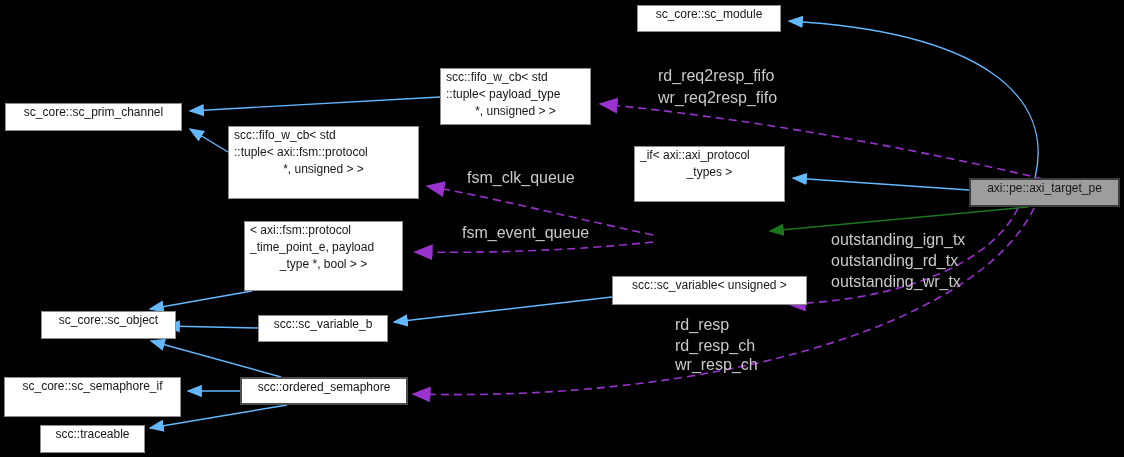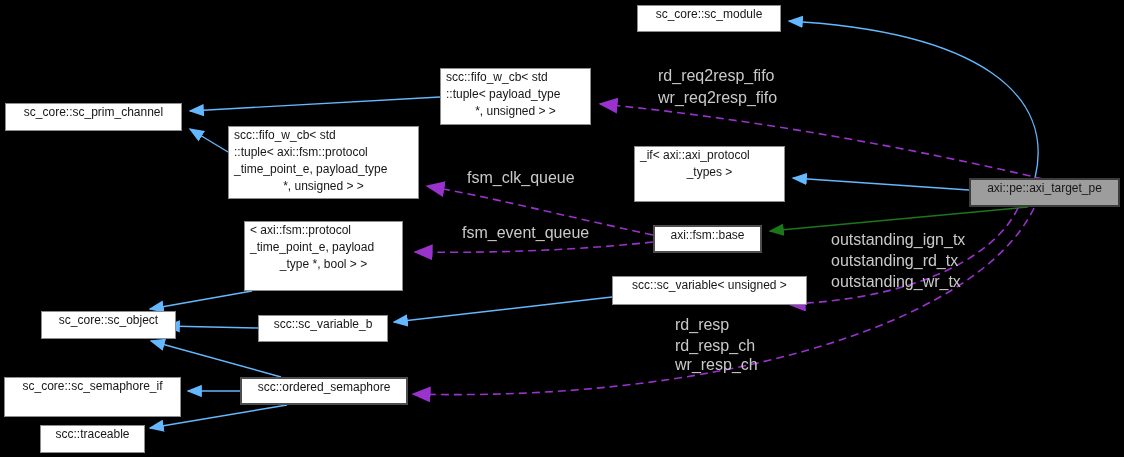--- a/index.html
+++ b/index.html
@@ -69,36 +69,32 @@
     <div class="ln center">*, unsigned &gt; &gt;</div>
   </div>
 
   <div class="node" style="left:5px;top:103px;width:177px;height:28px">
     <div class="ln center">sc_core::sc_prim_channel</div>
   </div>
 
   <div class="node" style="left:228px;top:126px;width:191px;height:73px">
     <div class="ln">scc::fifo_w_cb&lt; std</div>
     <div class="ln">::tuple&lt; axi::fsm::protocol</div>
-    <div class="ln">_time_point_e, payload_type</div>
     <div class="ln center">*, unsigned &gt; &gt;</div>
   </div>
 
   <div class="node" style="left:634px;top:146px;width:151px;height:56px">
     <div class="ln">_if&lt; axi::axi_protocol</div>
     <div class="ln center">_types &gt;</div>
   </div>
 
   <div class="node current" style="left:969px;top:178px;width:151px;height:29px">
     <div class="ln center">axi::pe::axi_target_pe</div>
   </div>
 
-  <div class="node dark-border" style="left:653px;top:225px;width:109px;height:28px">
-    <div class="ln center">axi::fsm::base</div>
-  </div>
 
   <div class="node" style="left:244px;top:221px;width:159px;height:70px">
     <div class="ln">&lt; axi::fsm::protocol</div>
     <div class="ln">_time_point_e, payload</div>
     <div class="ln center">_type *, bool &gt; &gt;</div>
   </div>
 
   <div class="node" style="left:612px;top:276px;width:195px;height:29px">
     <div class="ln center">scc::sc_variable&lt; unsigned &gt;</div>
   </div>

